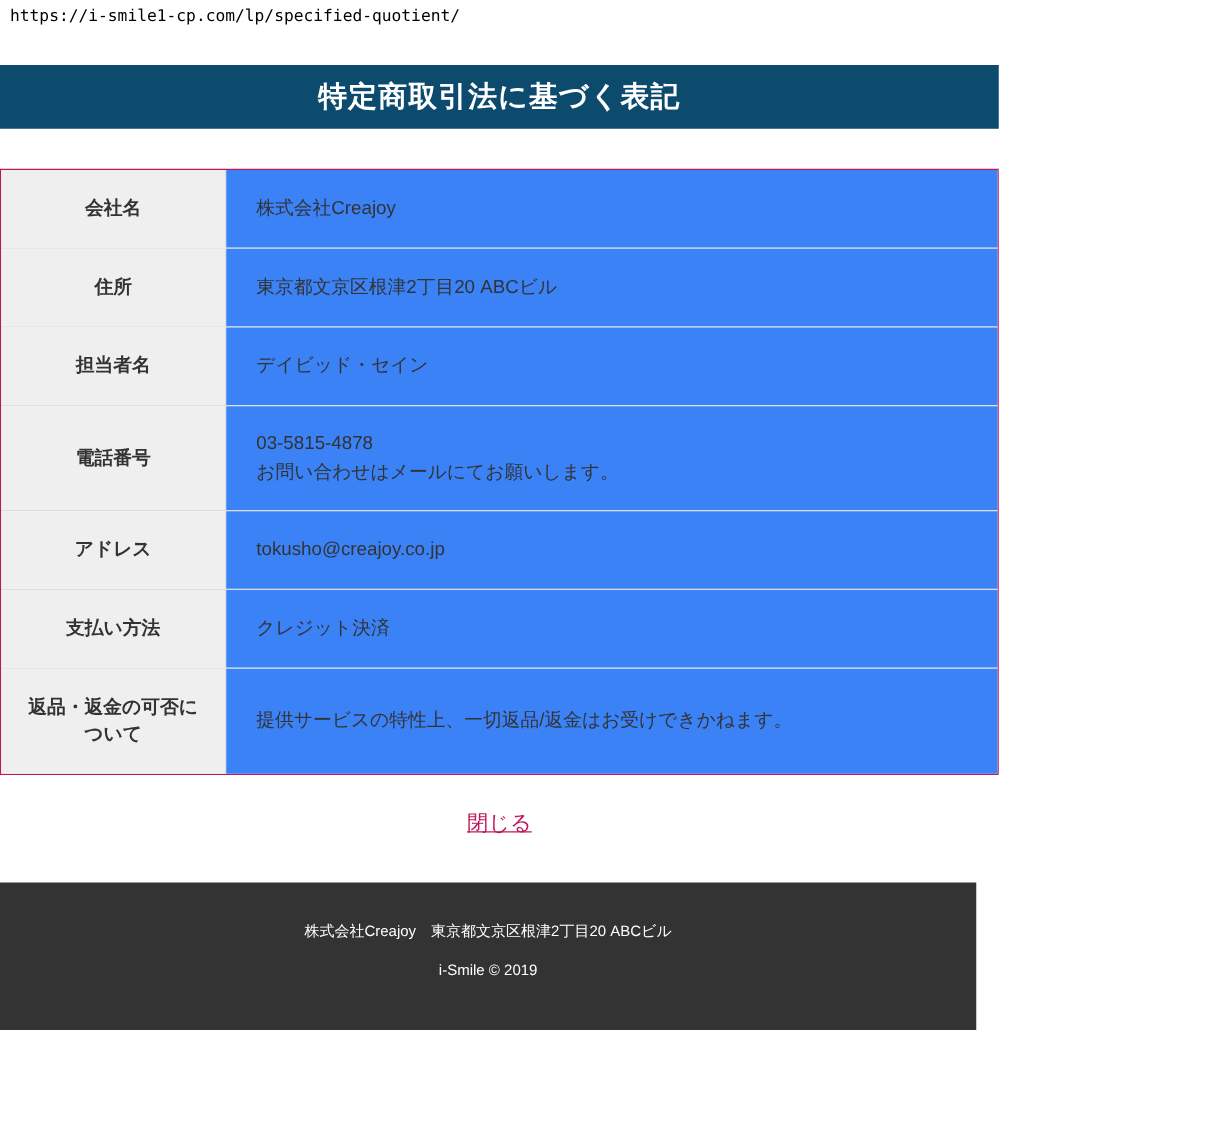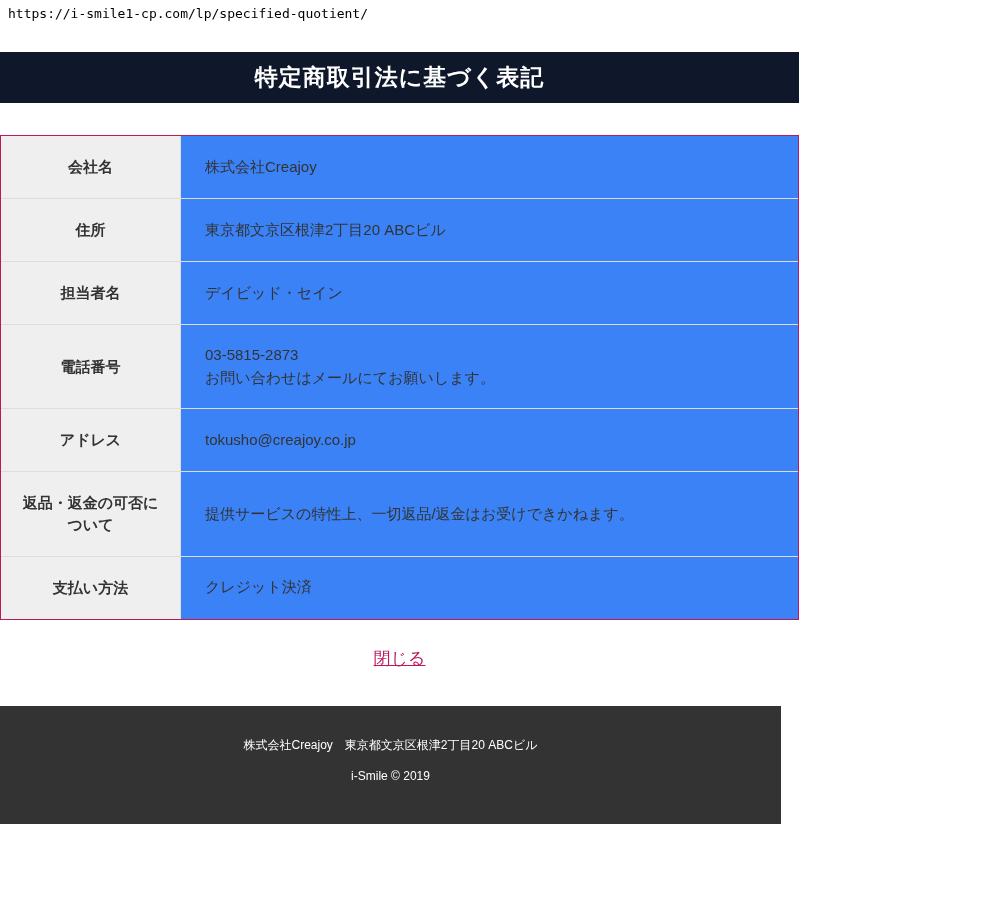--- a/index.html
+++ b/index.html
@@ -24,21 +24,21 @@
     padding: 6px 0 0 8px;
     height: 26px;
   }
   .content {
     width: 799px;
     margin: 0 auto;
   }
   .title-banner {
     margin-top: 26px;
     height: 51px;
-    background: #0f172a;
+    background: #0c4a6e;
     display: flex;
     align-items: center;
     justify-content: center;
   }
   .title-banner h1 {
     margin: 0;
     color: #ffffff;
     font-size: 23px;
     font-weight: bold;
     letter-spacing: 1px;
@@ -126,40 +126,40 @@
         </div>
         <div class="row">
           <div class="cell-label">担当者名</div>
           <div class="cell-value">
             <div>デイビッド・セイン</div>
           </div>
         </div>
         <div class="row">
           <div class="cell-label">電話番号</div>
           <div class="cell-value">
-            <div>03-5815-2873</div>
+            <div>03-5815-4878</div>
             <div>お問い合わせはメールにてお願いします。</div>
           </div>
         </div>
         <div class="row">
           <div class="cell-label">アドレス</div>
           <div class="cell-value">
             <div>tokusho@creajoy.co.jp</div>
           </div>
         </div>
         <div class="row">
+          <div class="cell-label">支払い方法</div>
+          <div class="cell-value">
+            <div>クレジット決済</div>
+          </div>
+        </div>
+        <div class="row">
           <div class="cell-label">返品・返金の可否について</div>
           <div class="cell-value">
             <div>提供サービスの特性上、一切返品/返金はお受けできかねます。</div>
-          </div>
-        </div>
-        <div class="row">
-          <div class="cell-label">支払い方法</div>
-          <div class="cell-value">
-            <div>クレジット決済</div>
           </div>
         </div>
       </div>
 
     <div class="close-wrap">
       <a href="#" class="close-link">閉じる</a>
     </div>
 
   </div>
 

